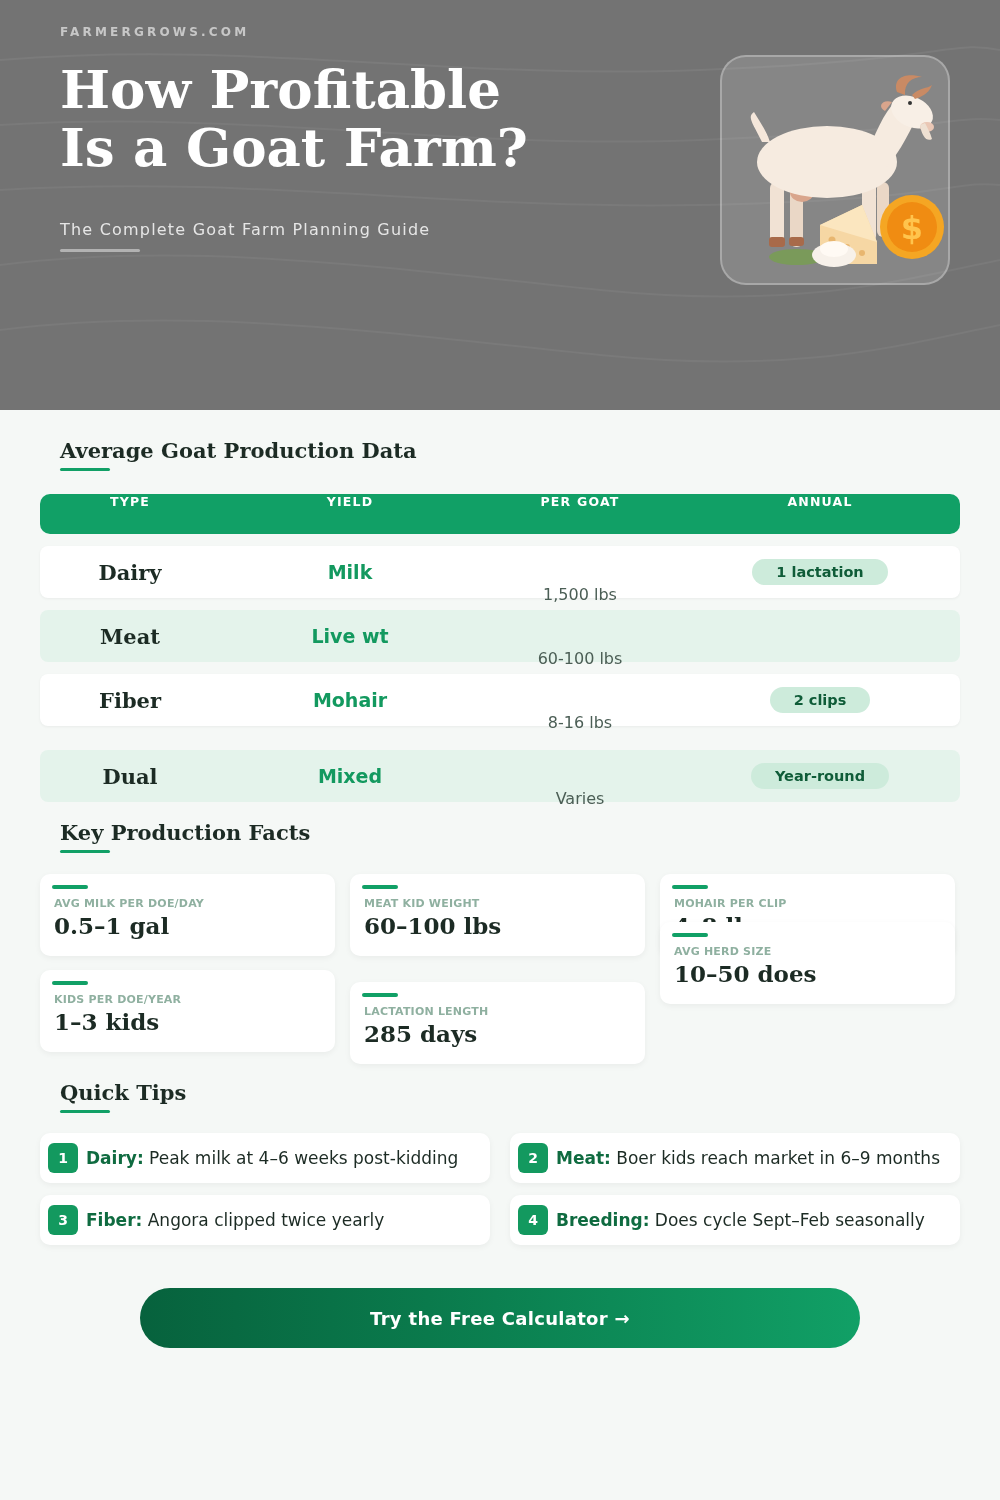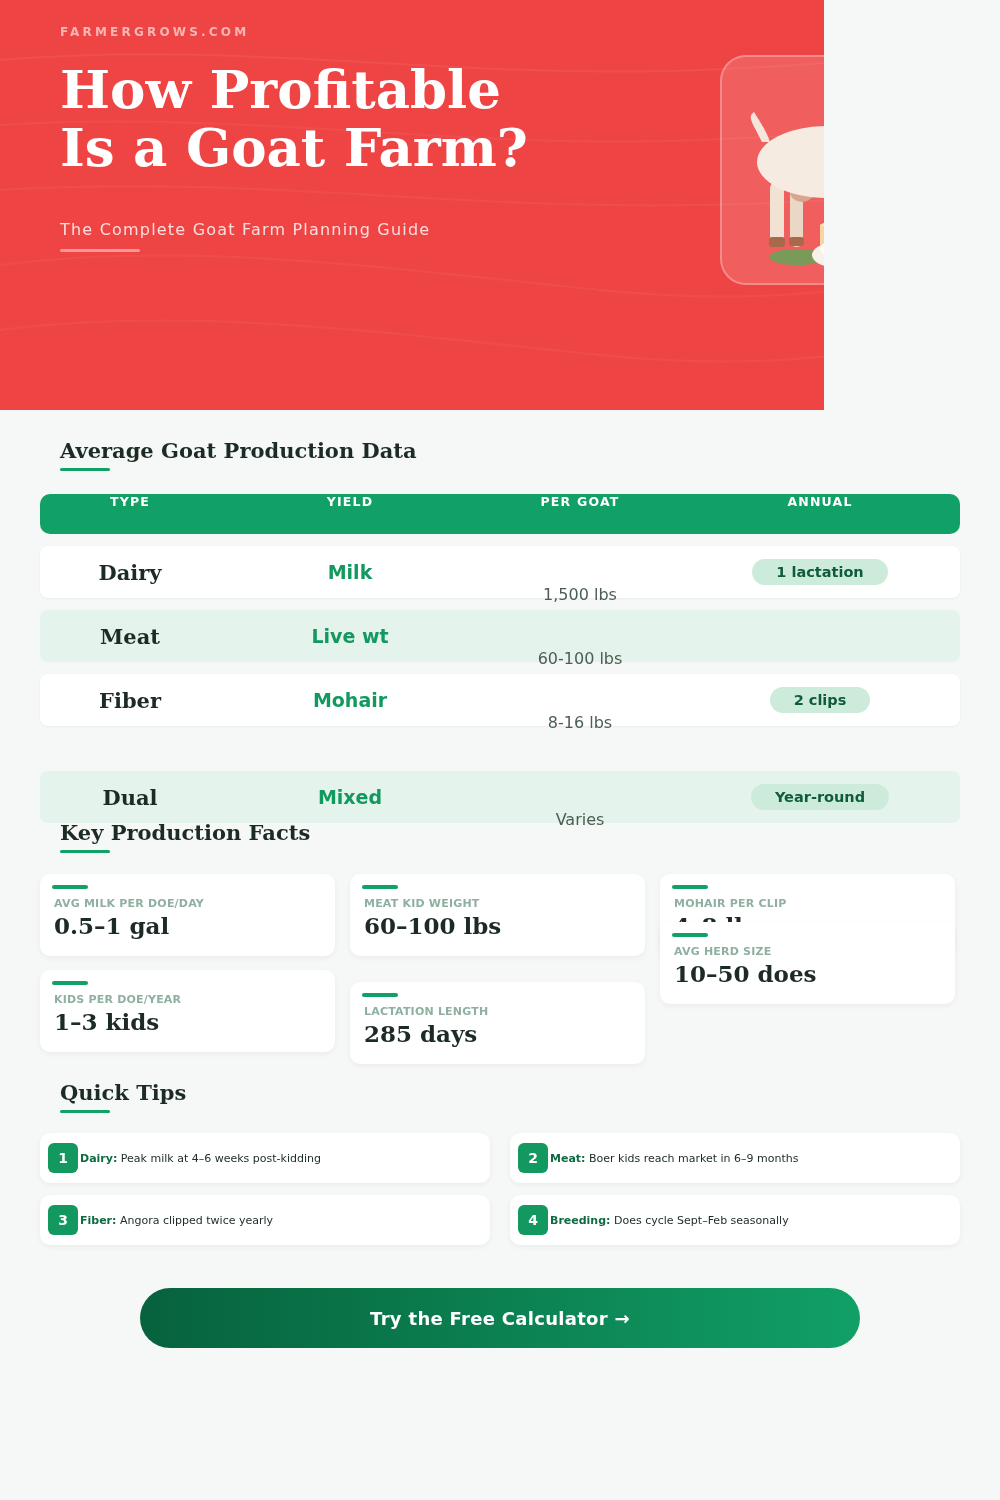--- a/index.html
+++ b/index.html
@@ -5,22 +5,22 @@
   * { box-sizing: border-box; margin: 0; padding: 0; }
   html, body { width: 1000px; height: 1500px; }
   body {
     background: #f5f8f6;
     font-family: "DejaVu Sans", sans-serif;
     color: #1c2b24;
     position: relative;
     overflow: hidden;
   }
   .hero {
-    position: absolute; left: 0; top: 0; width: 824px; height: 410px;
-    background: #ef4444;
+    position: absolute; left: 0; top: 0; width: 1000px; height: 410px;
+    background: #737373;
     overflow: hidden;
   }
   .hero svg.waves { position: absolute; left: 0; top: 0; }
   .brand {
     position: absolute; left: 60px; top: 25px;
     font-size: 12px; font-weight: bold; letter-spacing: 3.2px;
     color: rgba(255,255,255,0.6);
   }
   .hero-title {
     position: absolute; left: 60px; top: 60px; width: 620px;
@@ -103,21 +103,21 @@
   .tip {
     position: absolute; width: 450px; height: 50px; background: #fff;
     border-radius: 10px; box-shadow: 0 2px 6px rgba(0,0,0,0.05);
     display: flex; align-items: center;
   }
   .tip .num {
     margin-left: 8px; width: 30px; height: 30px; border-radius: 6px;
     background: #13995f; color: #fff; font-weight: bold; font-size: 14px;
     display: flex; align-items: center; justify-content: center;
   }
-  .tip .text { margin-left: 2px; font-size: 11px; color: #1c2b24; }
+  .tip .text { margin-left: 8px; font-size: 17px; color: #1c2b24; }
   .tip .key { font-weight: bold; color: #0f6b40; }
   .cta {
     position: absolute; left: 140px; top: 1288px; width: 720px; height: 60px;
     border-radius: 30px;
     background: linear-gradient(90deg, #07623d 0%, #0a7a4c 40%, #11a066 100%);
     display: flex; align-items: center; justify-content: center;
     color: #fff; font-weight: bold; font-size: 18px; letter-spacing: 0.3px;
     cursor: pointer;
   }
 </style>
@@ -211,21 +211,21 @@
   <span class="per col3">60-100 lbs</span>
 </div>
 <div class="trow white" style="top:674px;">
   <span class="type col1">Fiber</span>
   <span class="yield col2">Mohair</span>
   <span class="per col3">8-16 lbs</span>
   <span class="annual col4">
       <span class="pill">2 clips</span>
     </span>
 </div>
-<div class="trow tint" style="top:771px;">
+<div class="trow tint" style="top:750px;">
   <span class="type col1">Dual</span>
   <span class="yield col2">Mixed</span>
   <span class="per col3">Varies</span>
   <span class="annual col4">
       <span class="pill">Year-round</span>
     </span>
 </div>
 
 <h2 class="section-title" style="top:820px;">Key Production Facts</h2>
 <div class="section-rule" style="top:850px;"></div>

